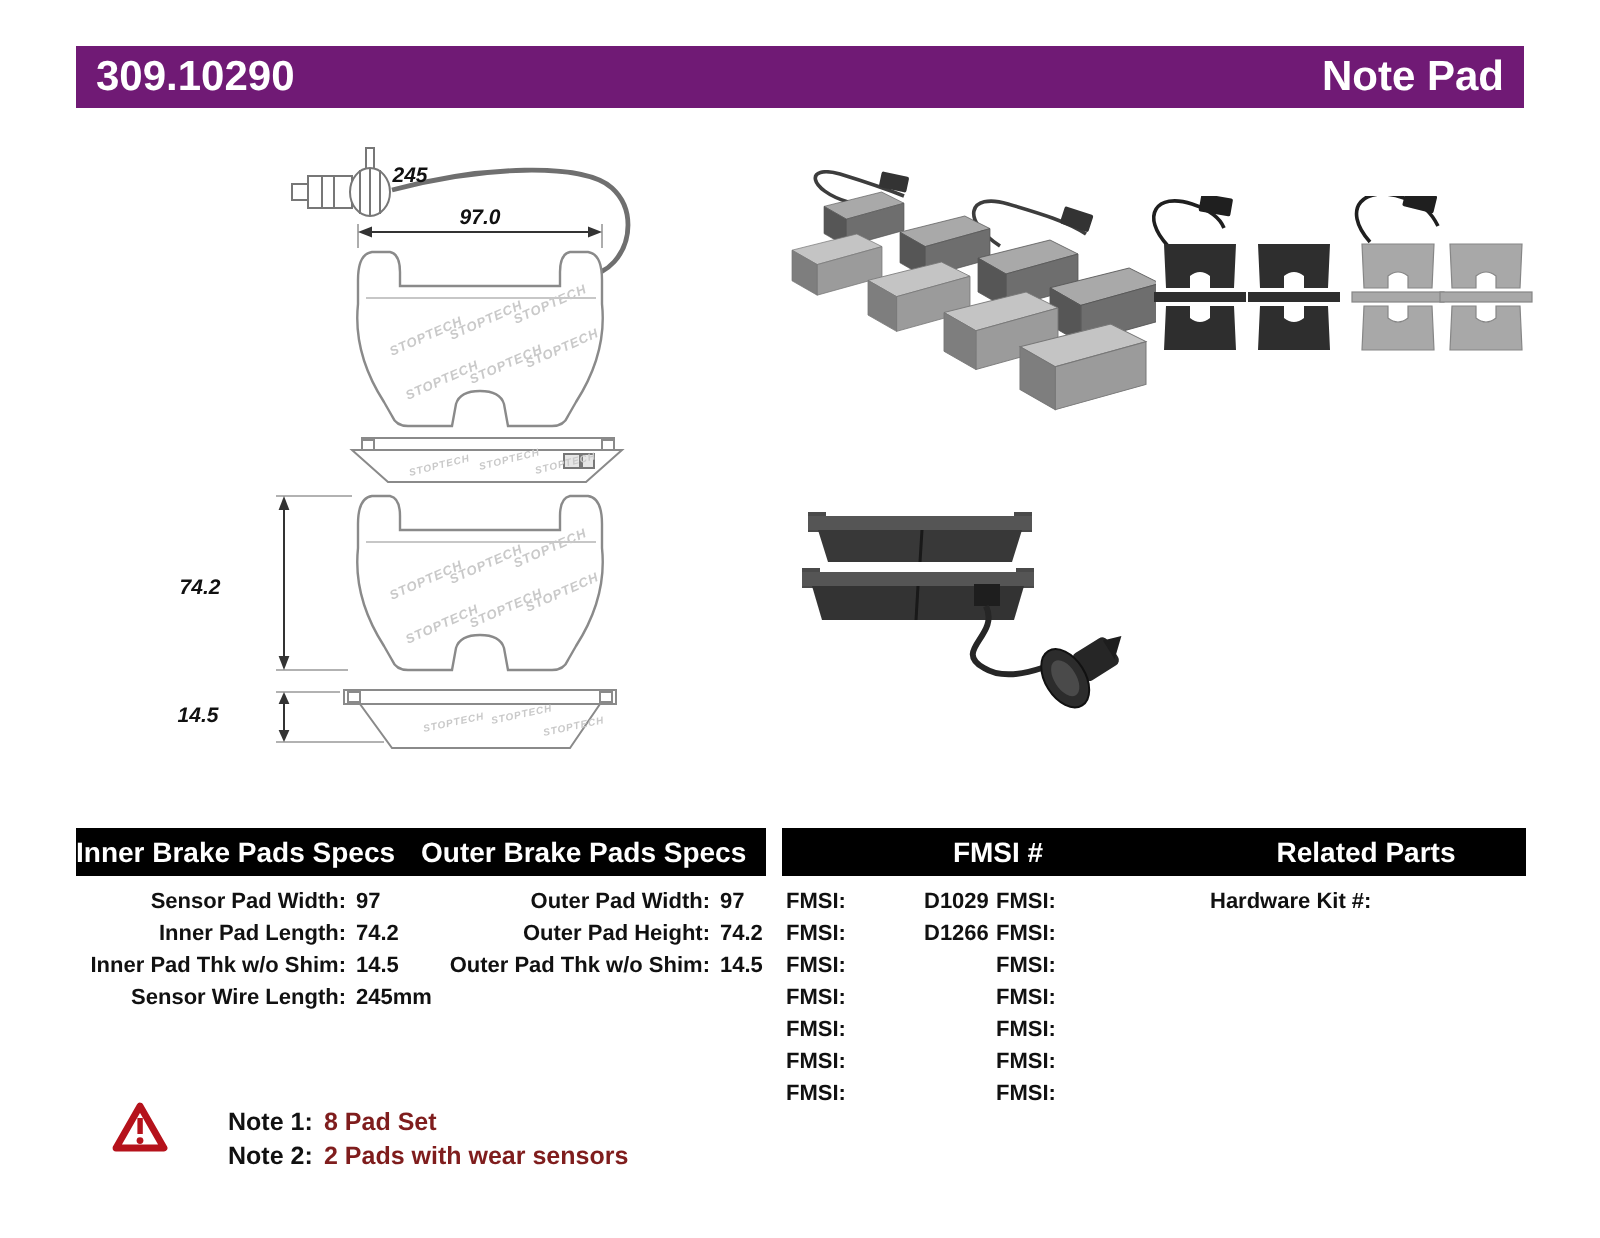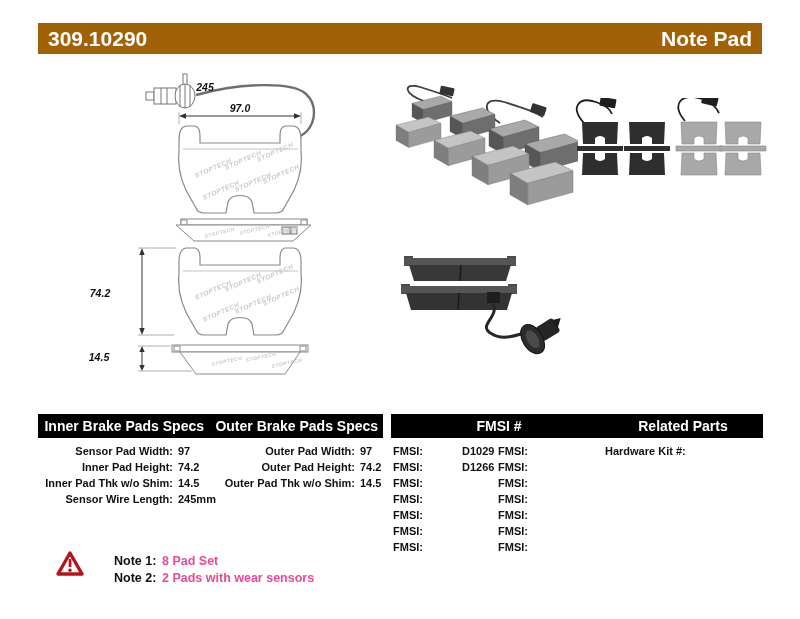--- a/index.html
+++ b/index.html
@@ -1,44 +1,44 @@
 <!DOCTYPE html>
 <html><head>
 <meta charset="utf-8">
 <style>
   html,body{margin:0;padding:0;background:#ffffff;}
   .page{position:relative;width:800px;height:619px;background:#fff;overflow:hidden;
         font-family:"Liberation Sans",sans-serif;color:#111;}
   
-  .topbar{position:absolute;left:38px;top:23px;width:724px;height:31px;background:#a16207;
+  .topbar{position:absolute;left:38px;top:23px;width:724px;height:31px;background:#701a75;
           color:#fff;display:flex;align-items:center;justify-content:space-between;
           padding:0 10px;box-sizing:border-box;font-size:21px;font-weight:bold;}
   
   .hbar{position:absolute;top:414px;height:24px;background:#000;color:#fff;display:flex;
         align-items:center;font-size:14px;font-weight:bold;}
   #bar-pads{left:38px;width:345px;}
-  #bar-pads span{flex:1;text-align:center;}
+  #bar-pads span{flex:1;}
   #bar-fmsi{left:391px;width:216px;justify-content:center;}
   #bar-related{left:603px;width:160px;justify-content:center;}
   
   .spec-col{position:absolute;top:443px;font-size:11px;font-weight:bold;}
   .srow{display:flex;height:16px;line-height:16px;white-space:nowrap;}
   .slabel{text-align:right;}
   .inner-col{left:30px;}  .inner-col .slabel{width:143px;}
   .outer-col{left:205px;} .outer-col .slabel{width:150px;}
   .sval{margin-left:5px;}
   .fmsi-left{left:393px;} .fmsi-right{left:498px;}
   .flabel{width:33px;}
   .fval{margin-left:4px;padding-left:32px;}
   .related-col{left:605px;}
   
   .note-line{position:absolute;font-size:12.5px;font-weight:bold;height:17px;line-height:17px;display:flex;white-space:nowrap;padding-left:17px;}
   #note1{left:97px;top:553px;} #note2{left:97px;top:570px;}
   .note-label{width:48px;color:#111;}
-  .note-text{color:#ec4899;}
+  .note-text{color:#7f1d1d;}
   .abs{position:absolute;}
   svg text.dim{font-family:"Liberation Sans",sans-serif;font-size:10.5px;font-weight:bold;font-style:italic;fill:#111;}
   svg text.wm{font-family:"Liberation Sans",sans-serif;font-weight:bold;font-style:italic;fill:#c9c9c9;letter-spacing:.5px;}
 </style>
 </head>
 <body>
 
 <div class="page">
 
   <header class="topbar">
@@ -218,21 +218,21 @@
   <div class="hbar" id="bar-related">
     <span>Related Parts</span>
   </div>
 
   <div class="spec-col inner-col">
     <div class="srow">
       <span class="slabel">Sensor Pad Width:</span>
       <span class="sval">97</span>
     </div>
     <div class="srow">
-      <span class="slabel">Inner Pad Height:</span>
+      <span class="slabel">Inner Pad Length:</span>
       <span class="sval">74.2</span>
     </div>
     <div class="srow">
       <span class="slabel">Inner Pad Thk w/o Shim:</span>
       <span class="sval">14.5</span>
     </div>
     <div class="srow">
       <span class="slabel">Sensor Wire Length:</span>
       <span class="sval">245mm</span>
     </div>

